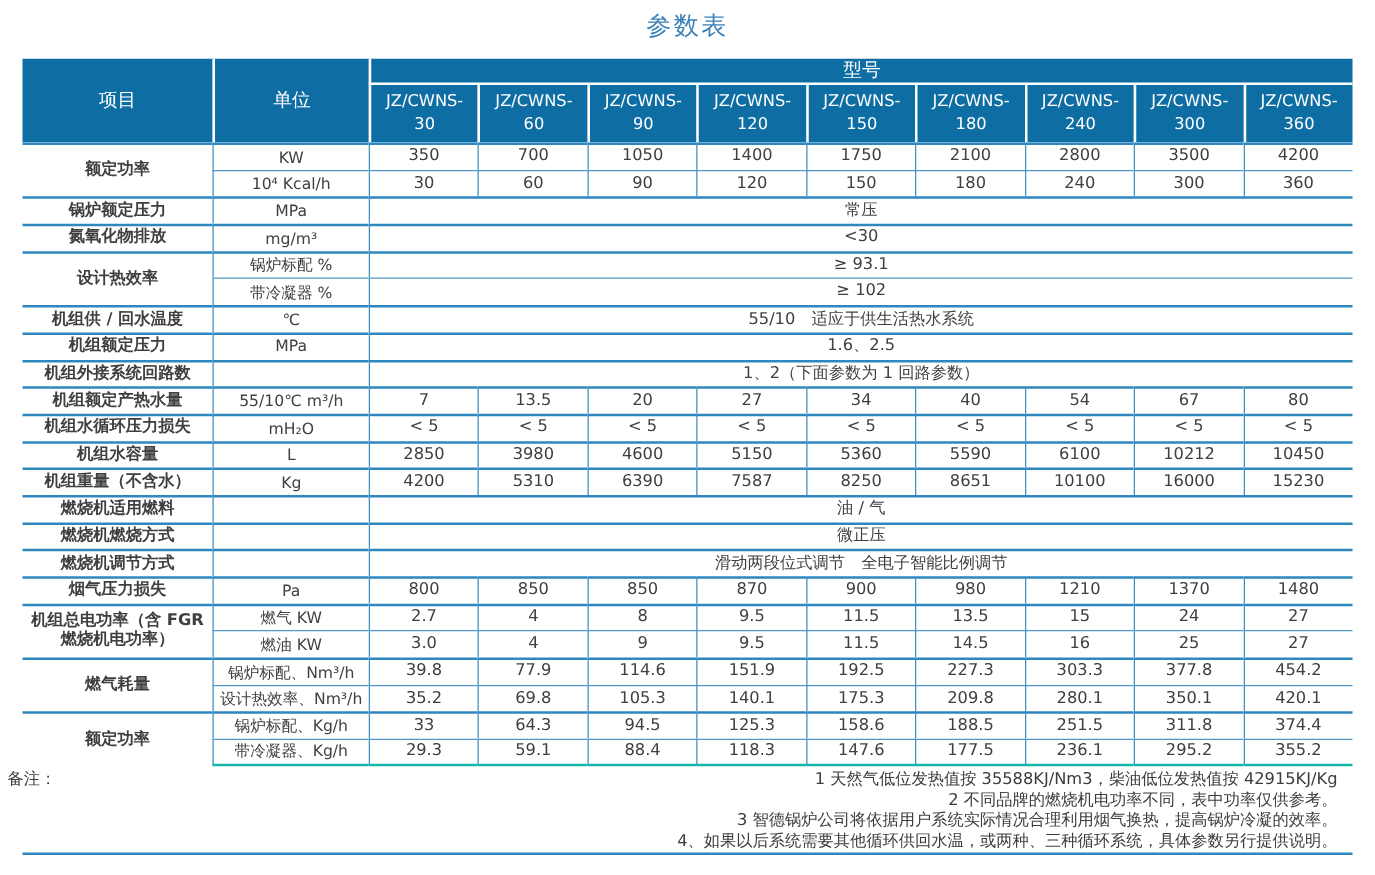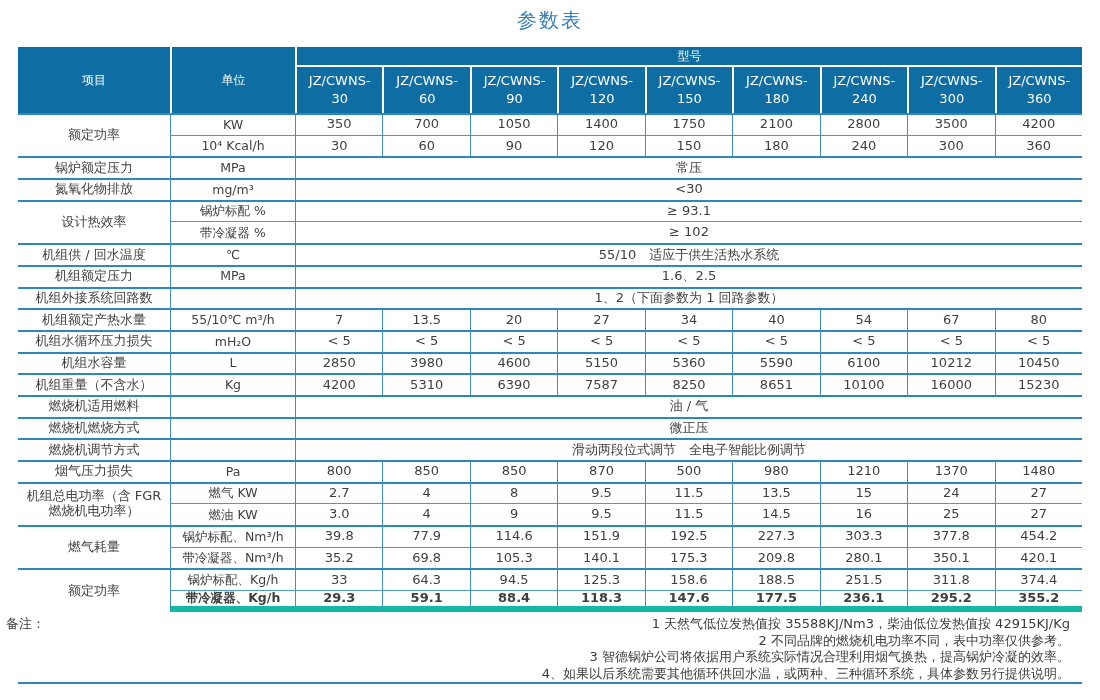--- a/index.html
+++ b/index.html
@@ -10,37 +10,37 @@
   .title{
     position:absolute;top:7px;left:0;width:100%;text-align:center;
     font-size:20px;letter-spacing:2px;color:#3b82b8;font-weight:400;
   }
   table.spec{
     position:absolute;left:18px;top:47px;width:1064px;
     table-layout:fixed;border-collapse:separate;border-spacing:0;
   }
   
   thead th{
-    background:#0e6da3;color:#ffffff;font-weight:400;font-size:12px;
+    background:#0e6da3;color:#ffffff;font-weight:400;font-size:15px;
     padding:0;text-align:center;vertical-align:middle;box-sizing:border-box;
   }
   thead .th-unit,thead .th-group,thead .th-model{border-left:2px solid #ffffff;}
   thead .th-group{height:20px;border-bottom:2px solid #ffffff;}
   thead .th-model{height:46px;line-height:1.35;font-size:13px;}
   
   tbody td{
     box-sizing:border-box;height:21.7px;padding:0 2px;
     text-align:center;vertical-align:middle;
     font-size:13px;line-height:1.15;color:#3f3f3f;background:#fff;
   }
   tbody td.gs{border-top:2px solid #2e87bd;}     
   tbody td.sub{border-top:1px solid #4f99c6;}    
   tbody td.vl{border-left:1px solid #3f8fc0;}    
-  tbody tr.last td{border-bottom:6px solid #14b8a6;font-weight:bold;}
-  tbody td.item{font-size:13px;}
+  tbody tr.last td{border-bottom:2px solid #14b8a6;}
+  tbody td.item{font-size:13px;font-weight:bold;}
   tbody td.unit{font-size:12.5px;}
   tbody td.span-val{font-size:13px;margin-left:25px;}
   
   .notes{
     position:absolute;left:6px;top:616px;width:1064px;
     font-size:13px;color:#3c3c3c;line-height:16.5px;display:flex;
   }
   .notes-label{flex:0 0 44px;}
   .note-lines{flex:1;text-align:right;}
   .bottom-rule{
@@ -240,21 +240,21 @@
           <td class="unit vl gs"></td>
           <td class="span-val vl gs" colspan="9">滑动两段位式调节　全电子智能比例调节</td>
         </tr>
         <tr>
           <td class="item gs" rowspan="1">烟气压力损失</td>
           <td class="unit vl gs">Pa</td>
           <td class="vl gs">800</td>
           <td class="vl gs">850</td>
           <td class="vl gs">850</td>
           <td class="vl gs">870</td>
-          <td class="vl gs">500</td>
+          <td class="vl gs">900</td>
           <td class="vl gs">980</td>
           <td class="vl gs">1210</td>
           <td class="vl gs">1370</td>
           <td class="vl gs">1480</td>
         </tr>
         <tr>
           <td class="item gs" rowspan="2">机组总电功率（含 FGR 燃烧机电功率）</td>
           <td class="unit vl gs">燃气 KW</td>
           <td class="vl gs">2.7</td>
           <td class="vl gs">4</td>
@@ -285,21 +285,21 @@
           <td class="vl gs">77.9</td>
           <td class="vl gs">114.6</td>
           <td class="vl gs">151.9</td>
           <td class="vl gs">192.5</td>
           <td class="vl gs">227.3</td>
           <td class="vl gs">303.3</td>
           <td class="vl gs">377.8</td>
           <td class="vl gs">454.2</td>
         </tr>
         <tr>
-          <td class="unit vl sub">带冷凝器、Nm³/h</td>
+          <td class="unit vl sub">设计热效率、Nm³/h</td>
           <td class="vl sub">35.2</td>
           <td class="vl sub">69.8</td>
           <td class="vl sub">105.3</td>
           <td class="vl sub">140.1</td>
           <td class="vl sub">175.3</td>
           <td class="vl sub">209.8</td>
           <td class="vl sub">280.1</td>
           <td class="vl sub">350.1</td>
           <td class="vl sub">420.1</td>
         </tr>

